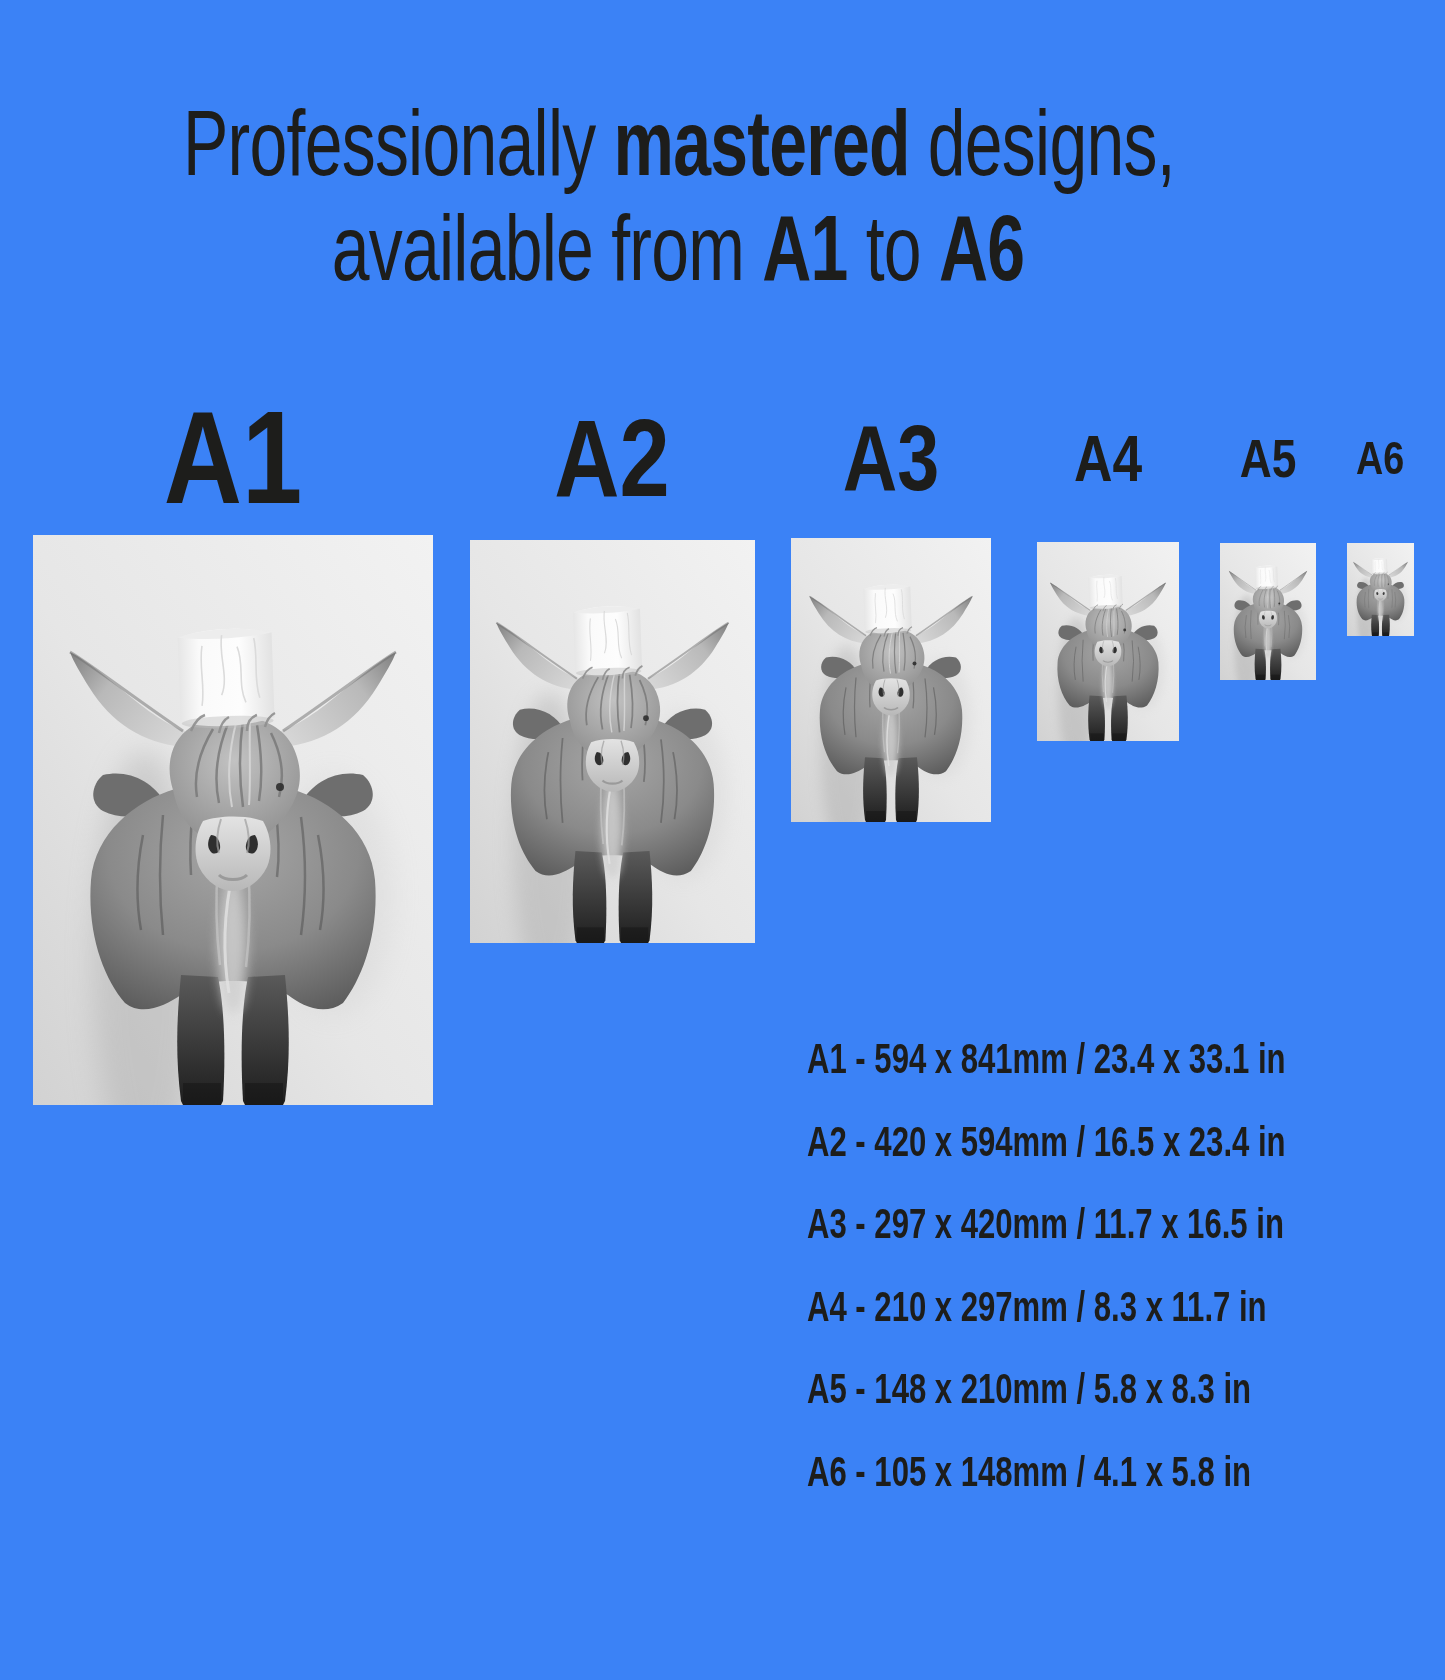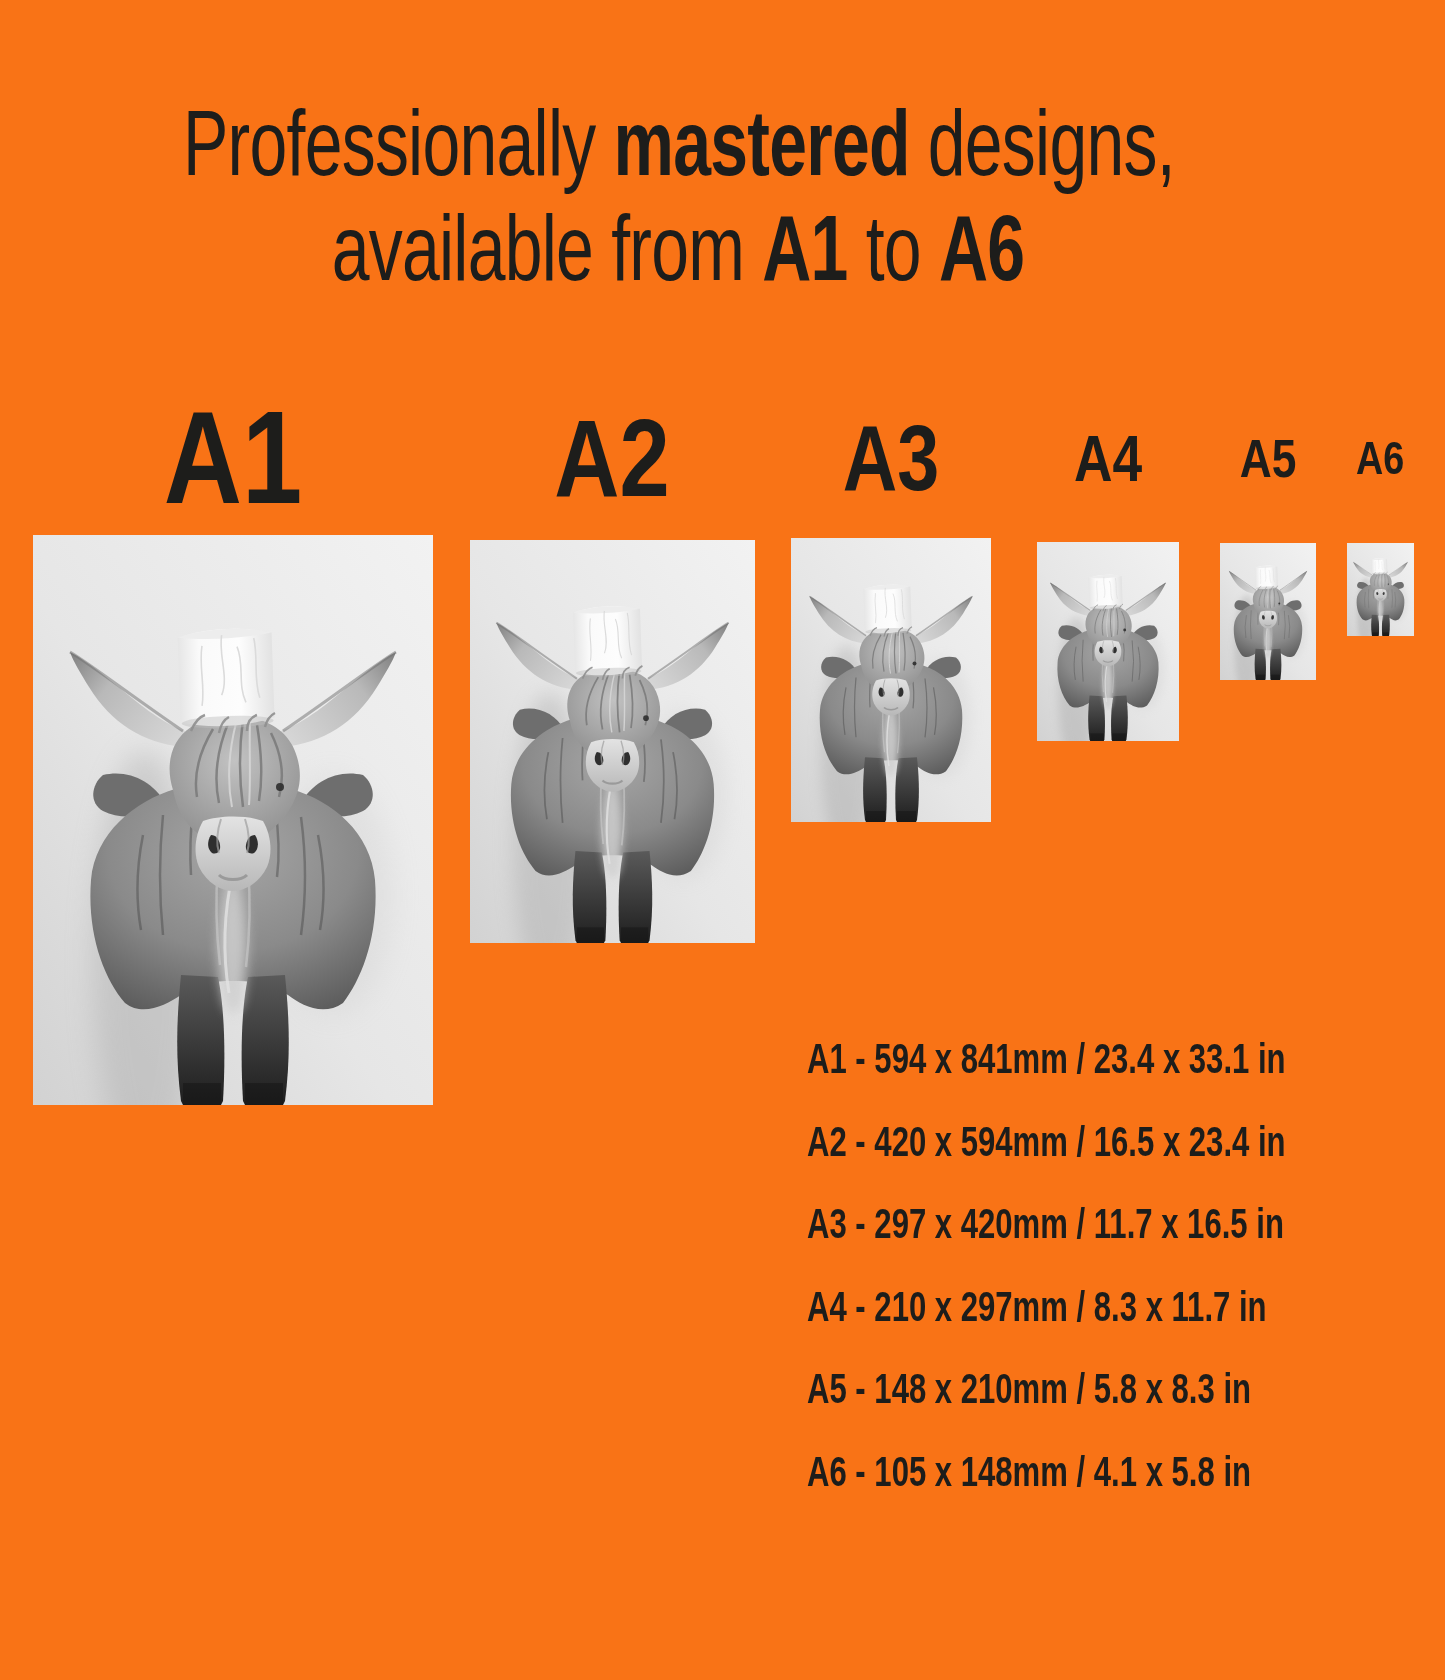--- a/index.html
+++ b/index.html
@@ -1,16 +1,16 @@
 <!DOCTYPE html>
 <html><head>
 <meta charset="utf-8">
 <style>
   html,body{margin:0;padding:0;background:#ffffff;}
-  .page{position:relative;width:1445px;height:1680px;background:#f97316;overflow:hidden;
+  .page{position:relative;width:1445px;height:1680px;background:#3b82f6;overflow:hidden;
         font-family:"Liberation Sans", sans-serif;color:#1d1d1b;}
 
   
   .headline{position:absolute;top:91px;left:0;width:1356px;text-align:center;
             font-size:93px;line-height:105px;font-weight:400;letter-spacing:-1px;}
   .t-line{transform:scaleX(0.73);transform-origin:center;white-space:nowrap;}
   .headline strong{font-weight:700;}
 
   
   .size-label{position:absolute;top:458px;font-weight:700;line-height:1;white-space:nowrap;

